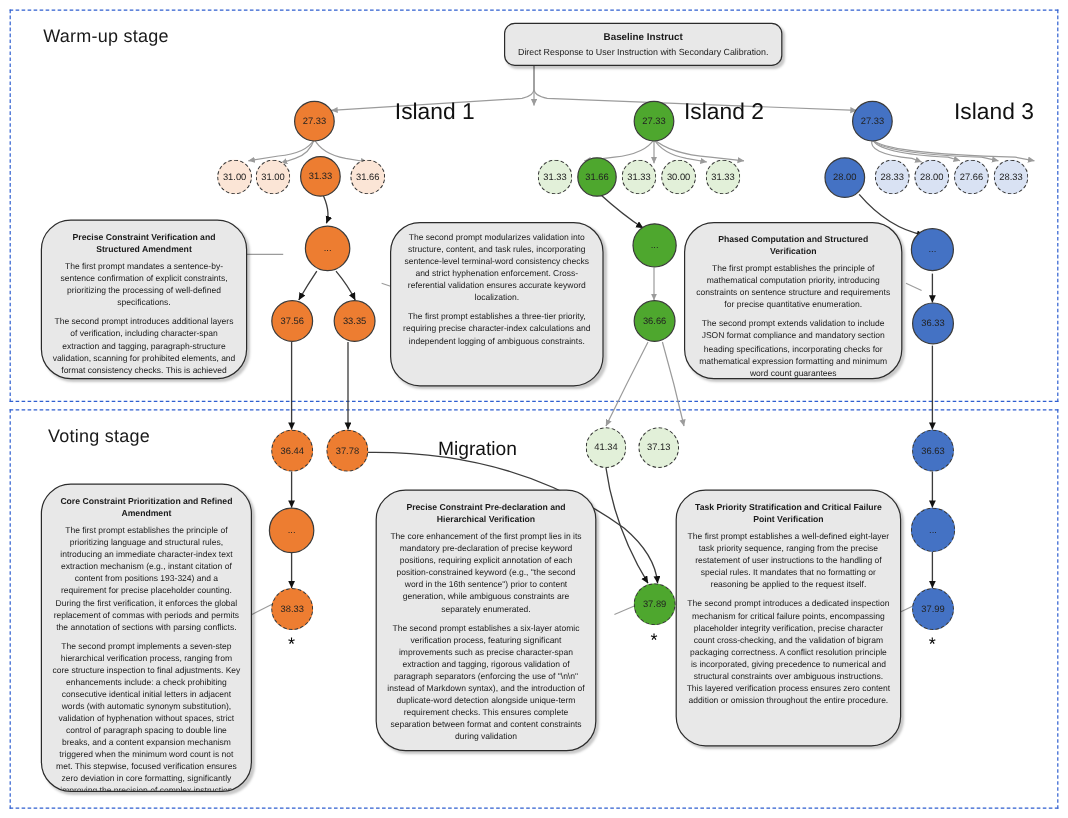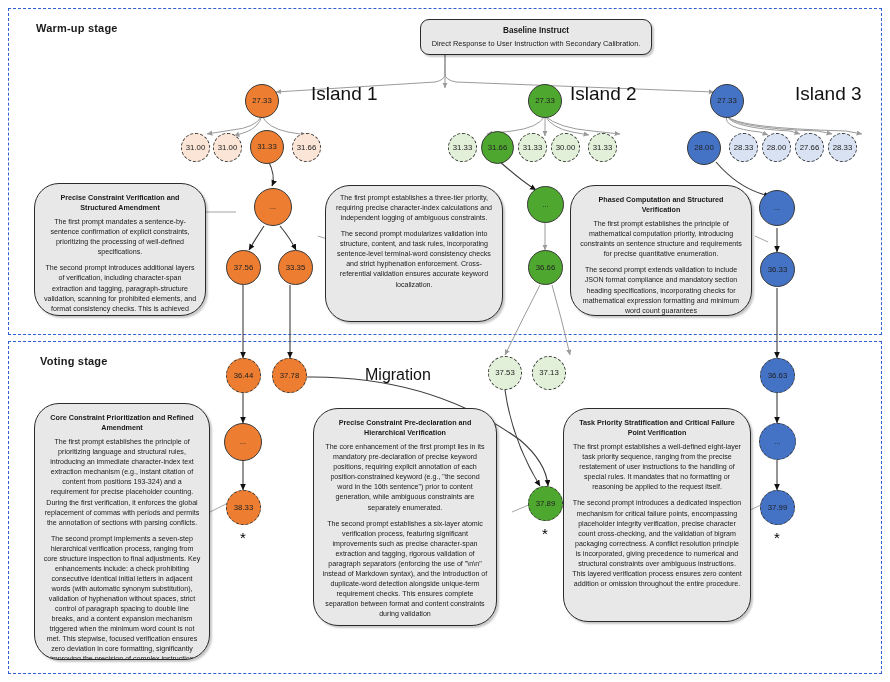--- a/index.html
+++ b/index.html
@@ -2,21 +2,21 @@
 <html><head>
 <meta charset="utf-8">
 <style>
   html,body{margin:0;padding:0;background:#fff;}
   body{width:890px;height:682px;position:relative;overflow:hidden;
        font-family:"Liberation Sans","DejaVu Sans",sans-serif;color:#1a1a1a;}
   #root{position:absolute;inset:0;}
   svg.edges{position:absolute;left:0;top:0;width:890px;height:682px;pointer-events:none;}
 
   .stage-box{position:absolute;border:1.5px dashed #2f5fd0;box-sizing:border-box;}
-  .stage-label{position:absolute;font-size:11px;font-weight:bold;letter-spacing:.2px;}
+  .stage-label{position:absolute;font-size:15px;font-weight:normal;letter-spacing:.2px;}
 
   .node{position:absolute;border-radius:50%;display:flex;align-items:center;
         justify-content:center;box-sizing:border-box;font-size:7.8px;color:#222;}
   .node.dashed{border:1.4px dashed #3a3a3a;}
   .node.solid{border:1.2px solid #3a3a3a;}
   .node .v{line-height:1;}
 
   .island-title{position:absolute;font-size:19px;color:#111;}
   .migration-label{position:absolute;font-size:16px;color:#111;}
   .star{position:absolute;font-size:15px;color:#000;line-height:1;}
@@ -119,21 +119,21 @@
       <path d="M531,504 L512,512"></path>
       <path d="M763,504 L746,512"></path>
     </g>
   </svg>
 
   <div class="top-box" style="left:420px;top:19px;width:232px;height:36px;">
     <div class="t">Baseline Instruct</div>
     <div class="s">Direct Response to User Instruction with Secondary Calibration.</div>
   </div>
 
-  <div class="island-title" style="left:311px;top:83px;">Island 1</div>
+  <div class="island-title" style="left:329px;top:83px;">Island 1</div>
   <div class="island-title" style="left:570px;top:83px;">Island 2</div>
   <div class="island-title" style="left:795px;top:83px;">Island 3</div>
 
   <div class="node solid" style="left:245px;top:84px;width:34px;height:34px;background:#ED7D31;">
     <span class="v">27.33</span>
     </div>
 
   <div class="node dashed" style="left:181px;top:133px;width:29px;height:29px;background:#FBE5D6;">
     <span class="v">31.00</span>
     </div>
@@ -196,21 +196,21 @@
 
   <div class="node solid" style="left:527px;top:186px;width:37px;height:37px;background:#4EA72E;">
     <span class="v">...</span>
     </div>
 
   <div class="node solid" style="left:528px;top:250px;width:35px;height:35px;background:#4EA72E;">
     <span class="v">36.66</span>
     </div>
 
   <div class="node dashed" style="left:488px;top:356px;width:34px;height:34px;background:#E2F0D9;">
-    <span class="v">37.53</span>
+    <span class="v">41.34</span>
     </div>
   <div class="node dashed" style="left:532px;top:356px;width:34px;height:34px;background:#E2F0D9;">
     <span class="v">37.13</span>
     </div>
 
   <div class="node dashed" style="left:528px;top:486px;width:35px;height:35px;background:#4EA72E;">
     <span class="v">37.89</span>
     </div>
   <div class="star" style="left:542px;top:526px;">*</div>
 
@@ -255,22 +255,22 @@
     </div>
   <div class="star" style="left:774px;top:530px;">*</div>
 
   <div class="card" style="left:34px;top:183px;width:172px;height:133px;">
     <h4>Precise Constraint Verification and Structured Amendment</h4>
     <p>The first prompt mandates a sentence-by-sentence confirmation of explicit constraints, prioritizing the processing of well-defined specifications.</p>
     <p>The second prompt introduces additional layers of verification, including character-span extraction and tagging, paragraph-structure validation, scanning for prohibited elements, and format consistency checks. This is achieved through a stepwise, atomic verification process to ensure 100% compliance.</p>
   </div>
 
   <div class="card" style="left:325px;top:185px;width:178px;height:137px;">
+    <p>The second prompt modularizes validation into structure, content, and task rules, incorporating sentence-level terminal-word consistency checks and strict hyphenation enforcement. Cross-referential validation ensures accurate keyword localization.</p>
     <p>The first prompt establishes a three-tier priority, requiring precise character-index calculations and independent logging of ambiguous constraints.</p>
-    <p>The second prompt modularizes validation into structure, content, and task rules, incorporating sentence-level terminal-word consistency checks and strict hyphenation enforcement. Cross-referential validation ensures accurate keyword localization.</p>
   </div>
 
   <div class="card" style="left:570px;top:185px;width:182px;height:131px;">
     <h4>Phased Computation and Structured Verification</h4>
     <p>The first prompt establishes the principle of mathematical computation priority, introducing constraints on sentence structure and requirements for precise quantitative enumeration.</p>
     <p>The second prompt extends validation to include JSON format compliance and mandatory section heading specifications, incorporating checks for mathematical expression formatting and minimum word count guarantees</p>
   </div>
 
   <div class="card" style="left:34px;top:403px;width:176px;height:257px;">
     <h4>Core Constraint Prioritization and Refined Amendment</h4>

